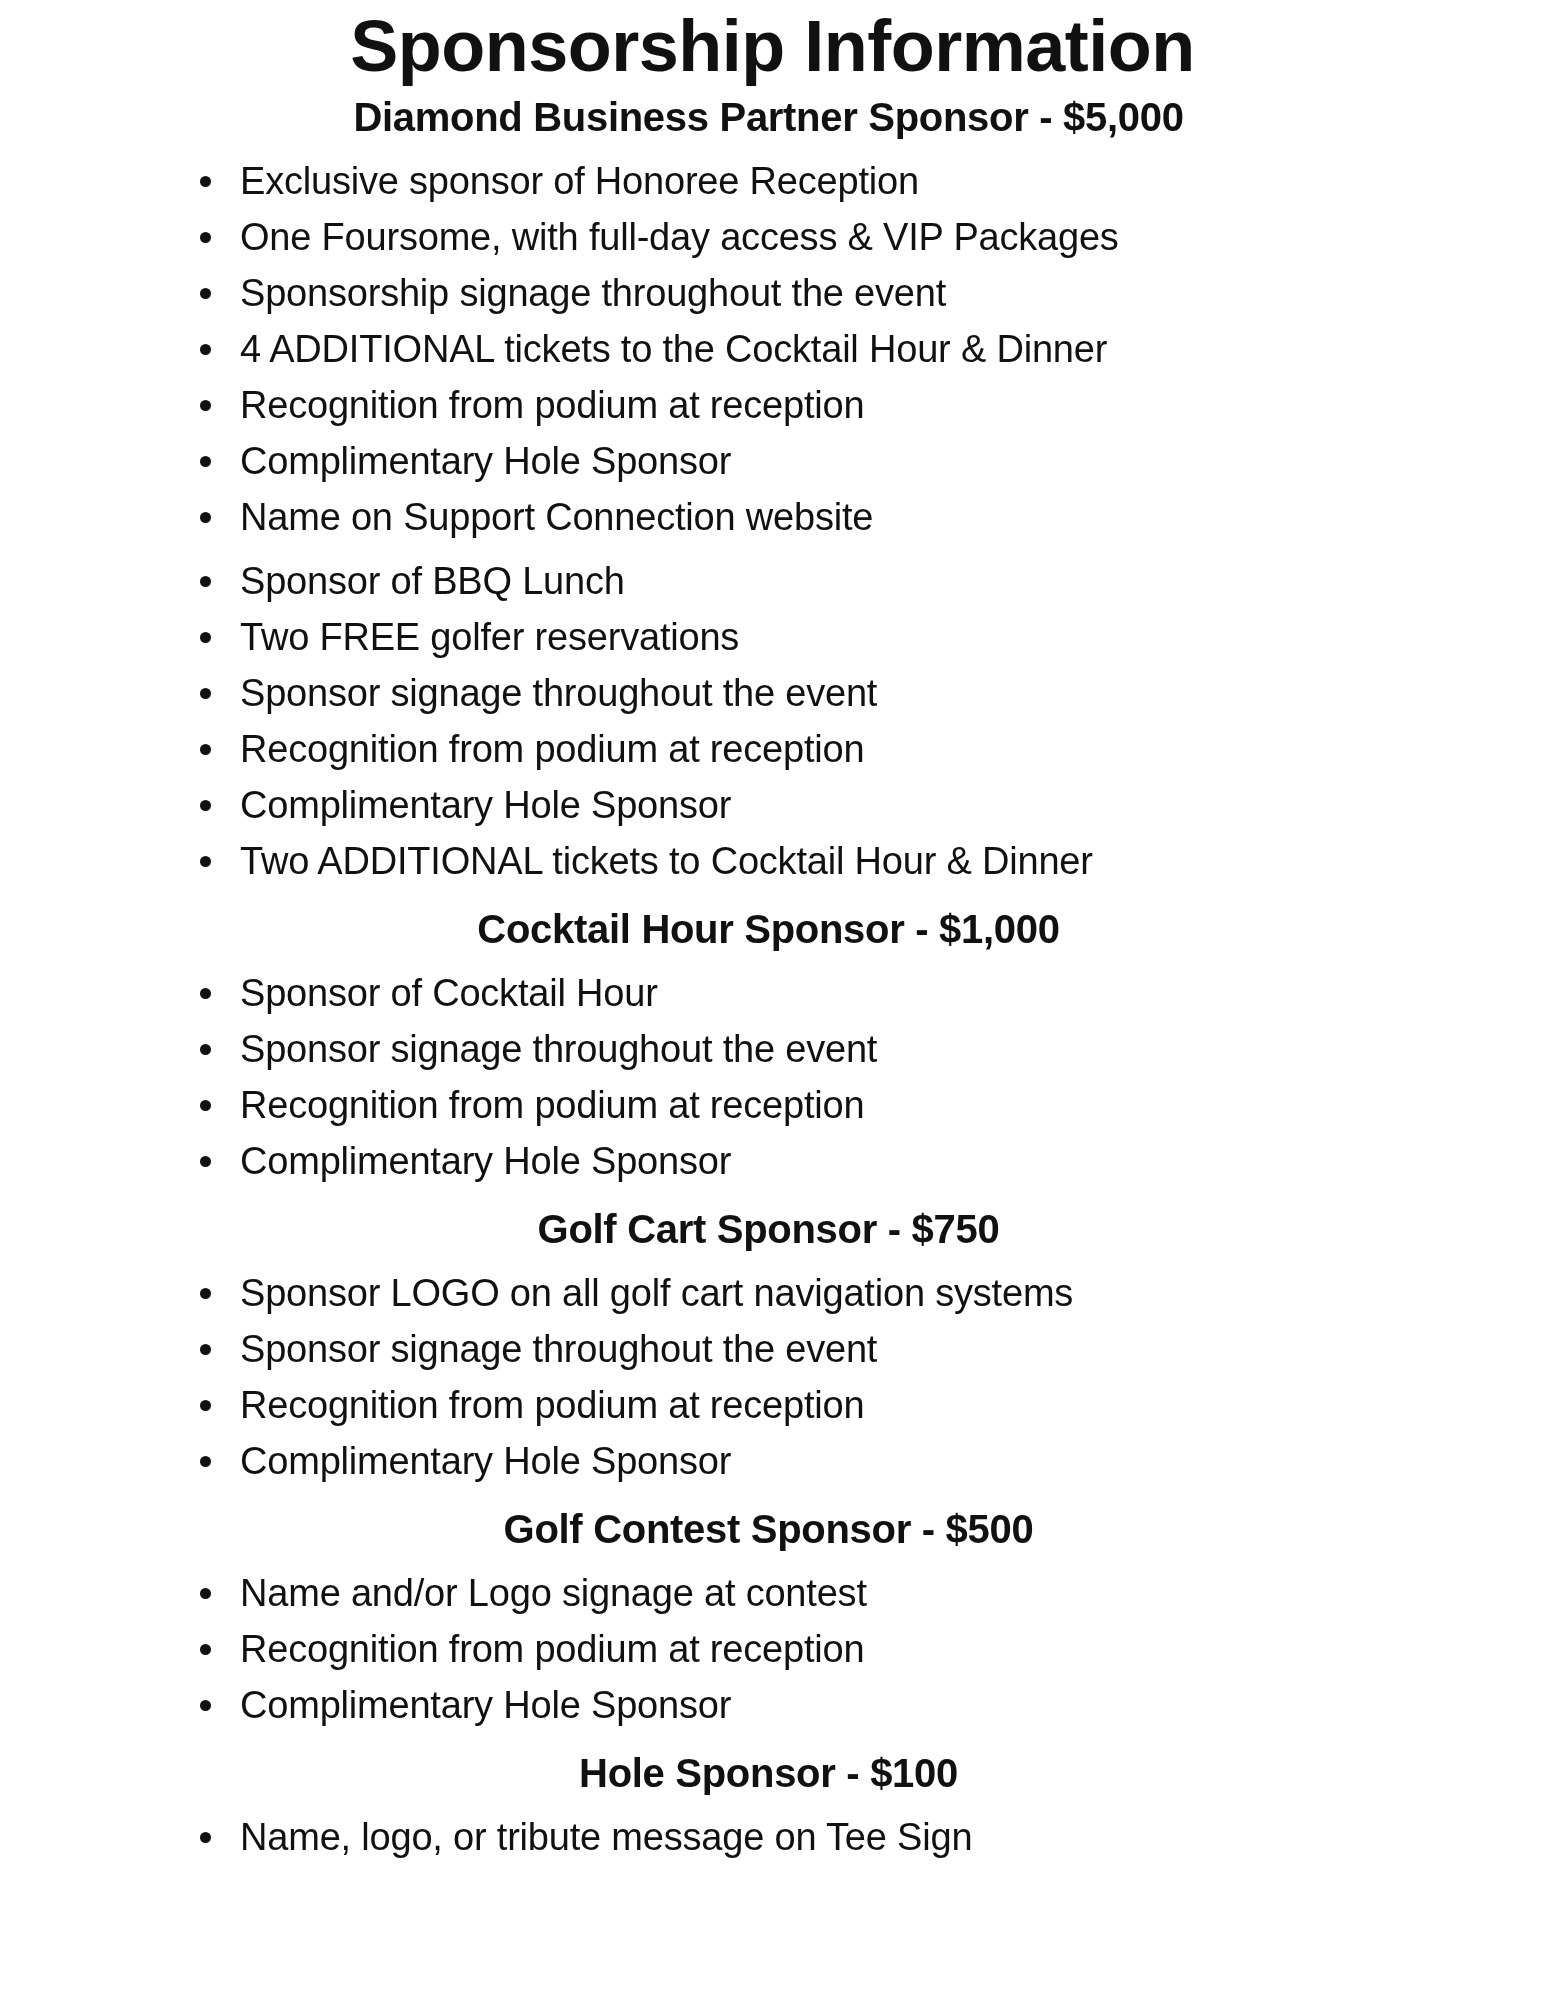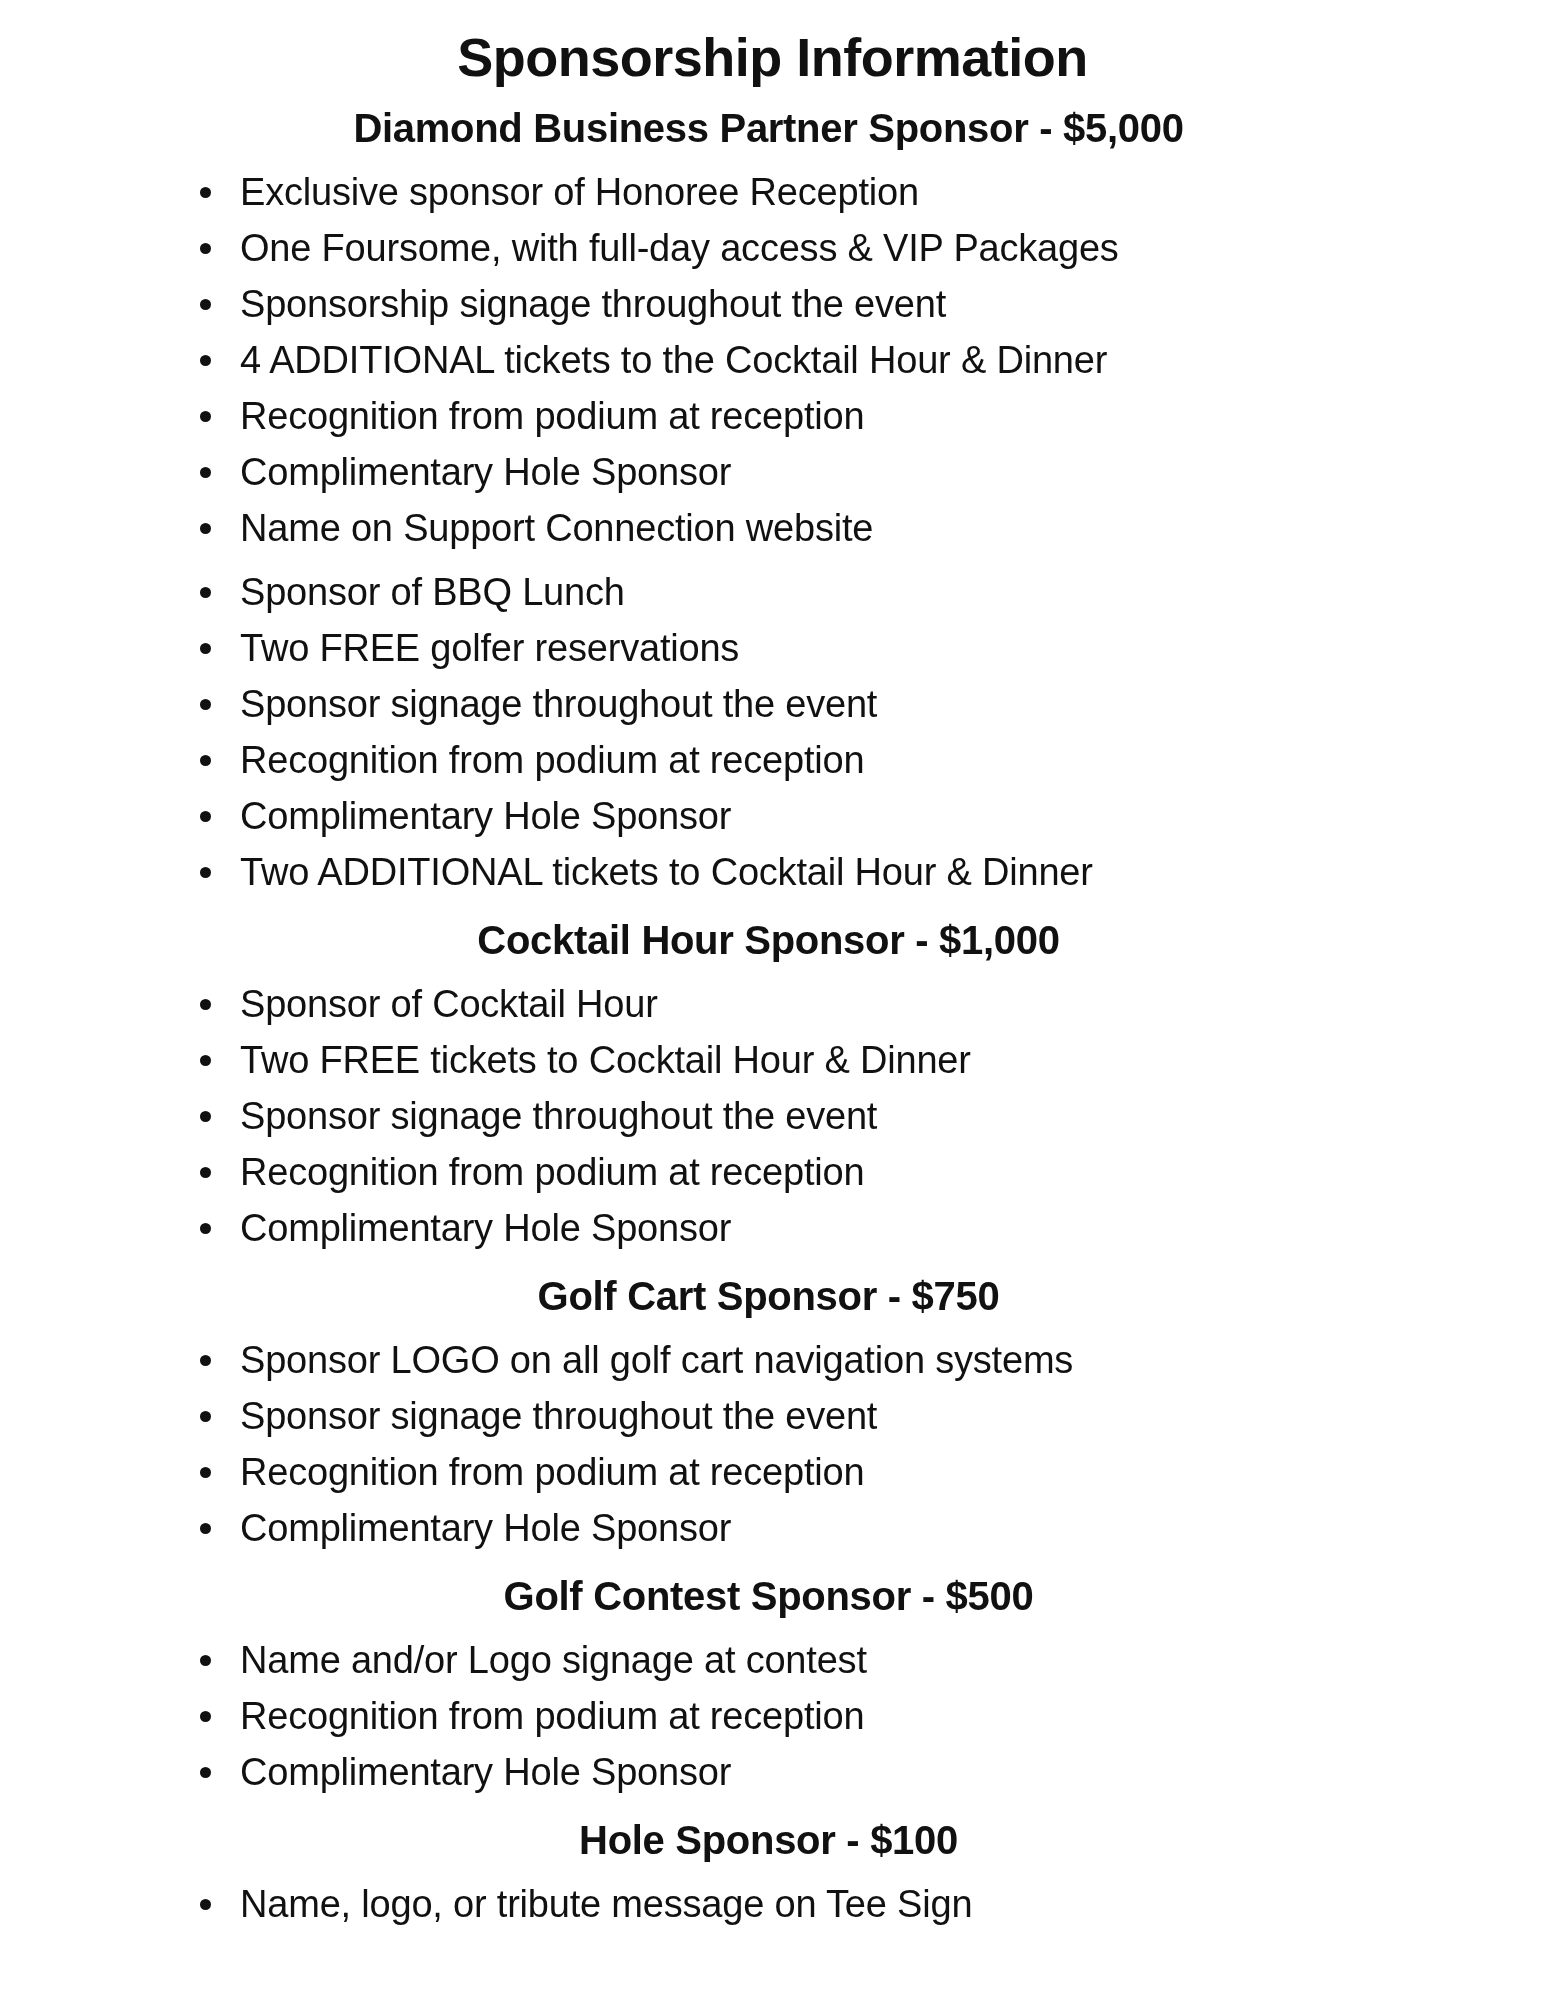--- a/index.html
+++ b/index.html
@@ -12,22 +12,22 @@
     background: #ffffff;
     color: #111111;
     font-family: "Liberation Sans", sans-serif;
     overflow: hidden;
   }
   .doc {
     padding-top: 14px;
     width: 1545px;
   }
   h1.page-title {
-    margin: 12px;
-    font-size: 54px;
+    margin: 1px;
+    font-size: 72px;
     line-height: 62px;
     font-weight: 700;
     text-align: center;
     letter-spacing: -0.5px;
   }
   h2.section-heading {
     margin: 12px 8px 0 0;
     font-size: 40px;
     line-height: 56px;
     font-weight: 700;
@@ -96,21 +96,20 @@
 
   <li>Two ADDITIONAL tickets to Cocktail Hour &amp; Dinner</li>
 </ul>
   </section>
 
   <section>
     <h2 class="section-heading">Cocktail Hour Sponsor - $1,000</h2>
     <ul class="benefit-list">
   <li>Sponsor of Cocktail Hour</li>
 
-  <li>Two FREE tickets to Cocktail Hour &amp; Dinner</li>
 
   <li>Sponsor signage throughout the event</li>
 
   <li>Recognition from podium at reception</li>
 
   <li>Complimentary Hole Sponsor</li>
 </ul>
   </section>
 
   <section>

